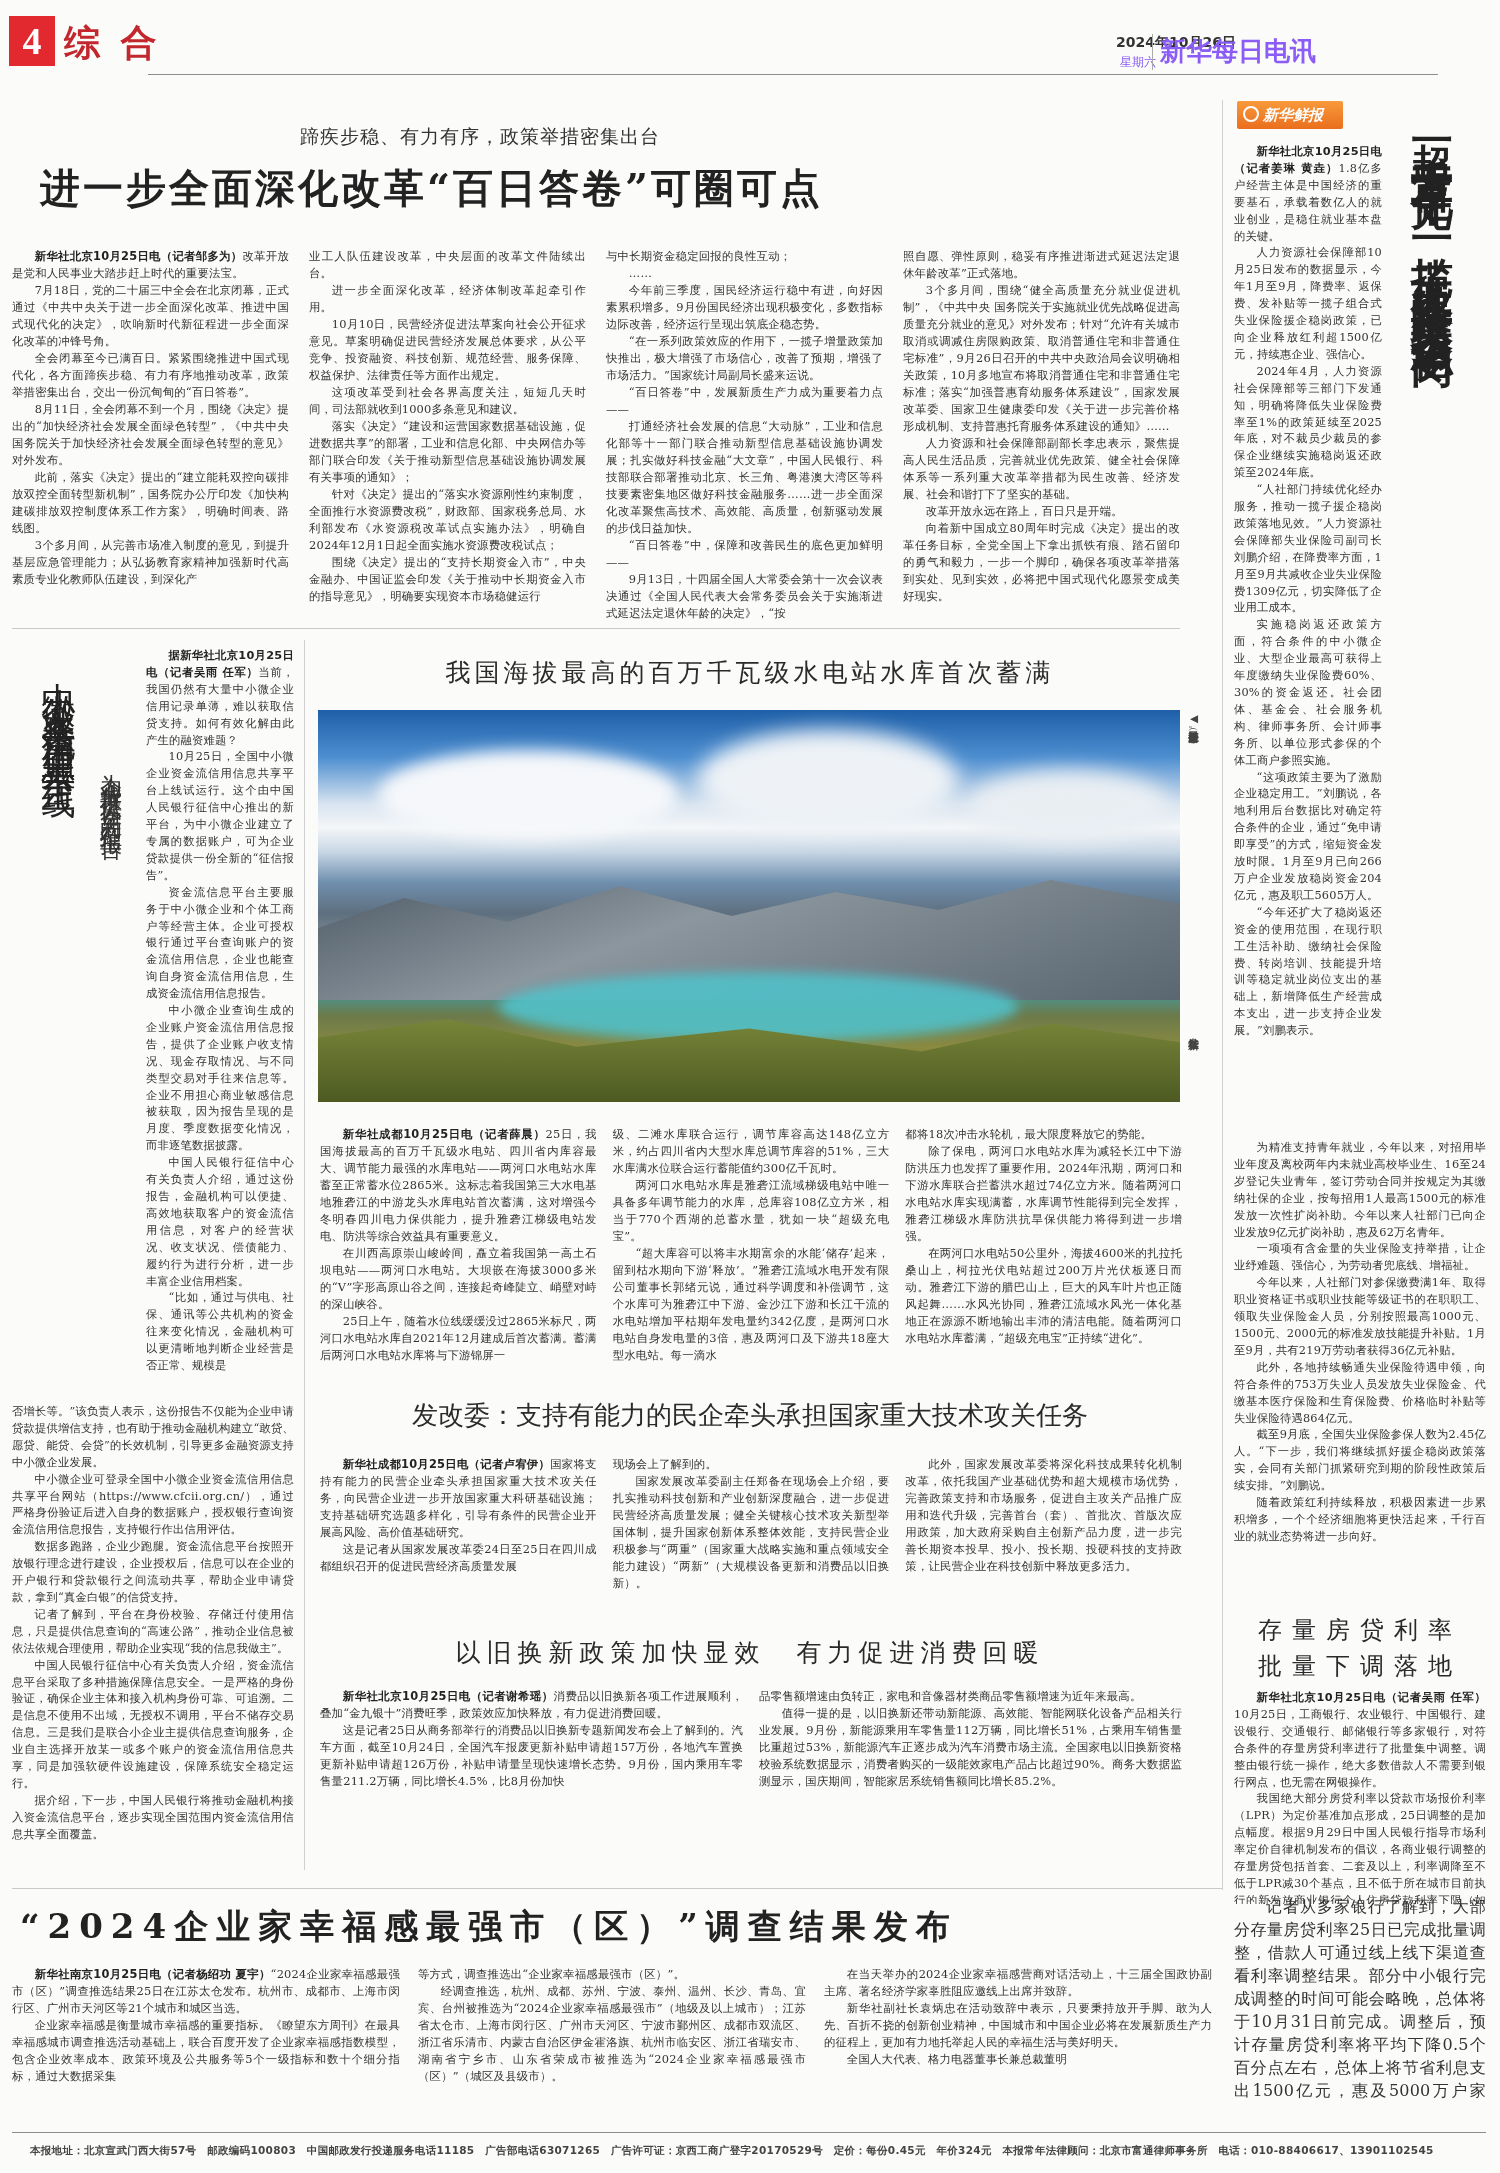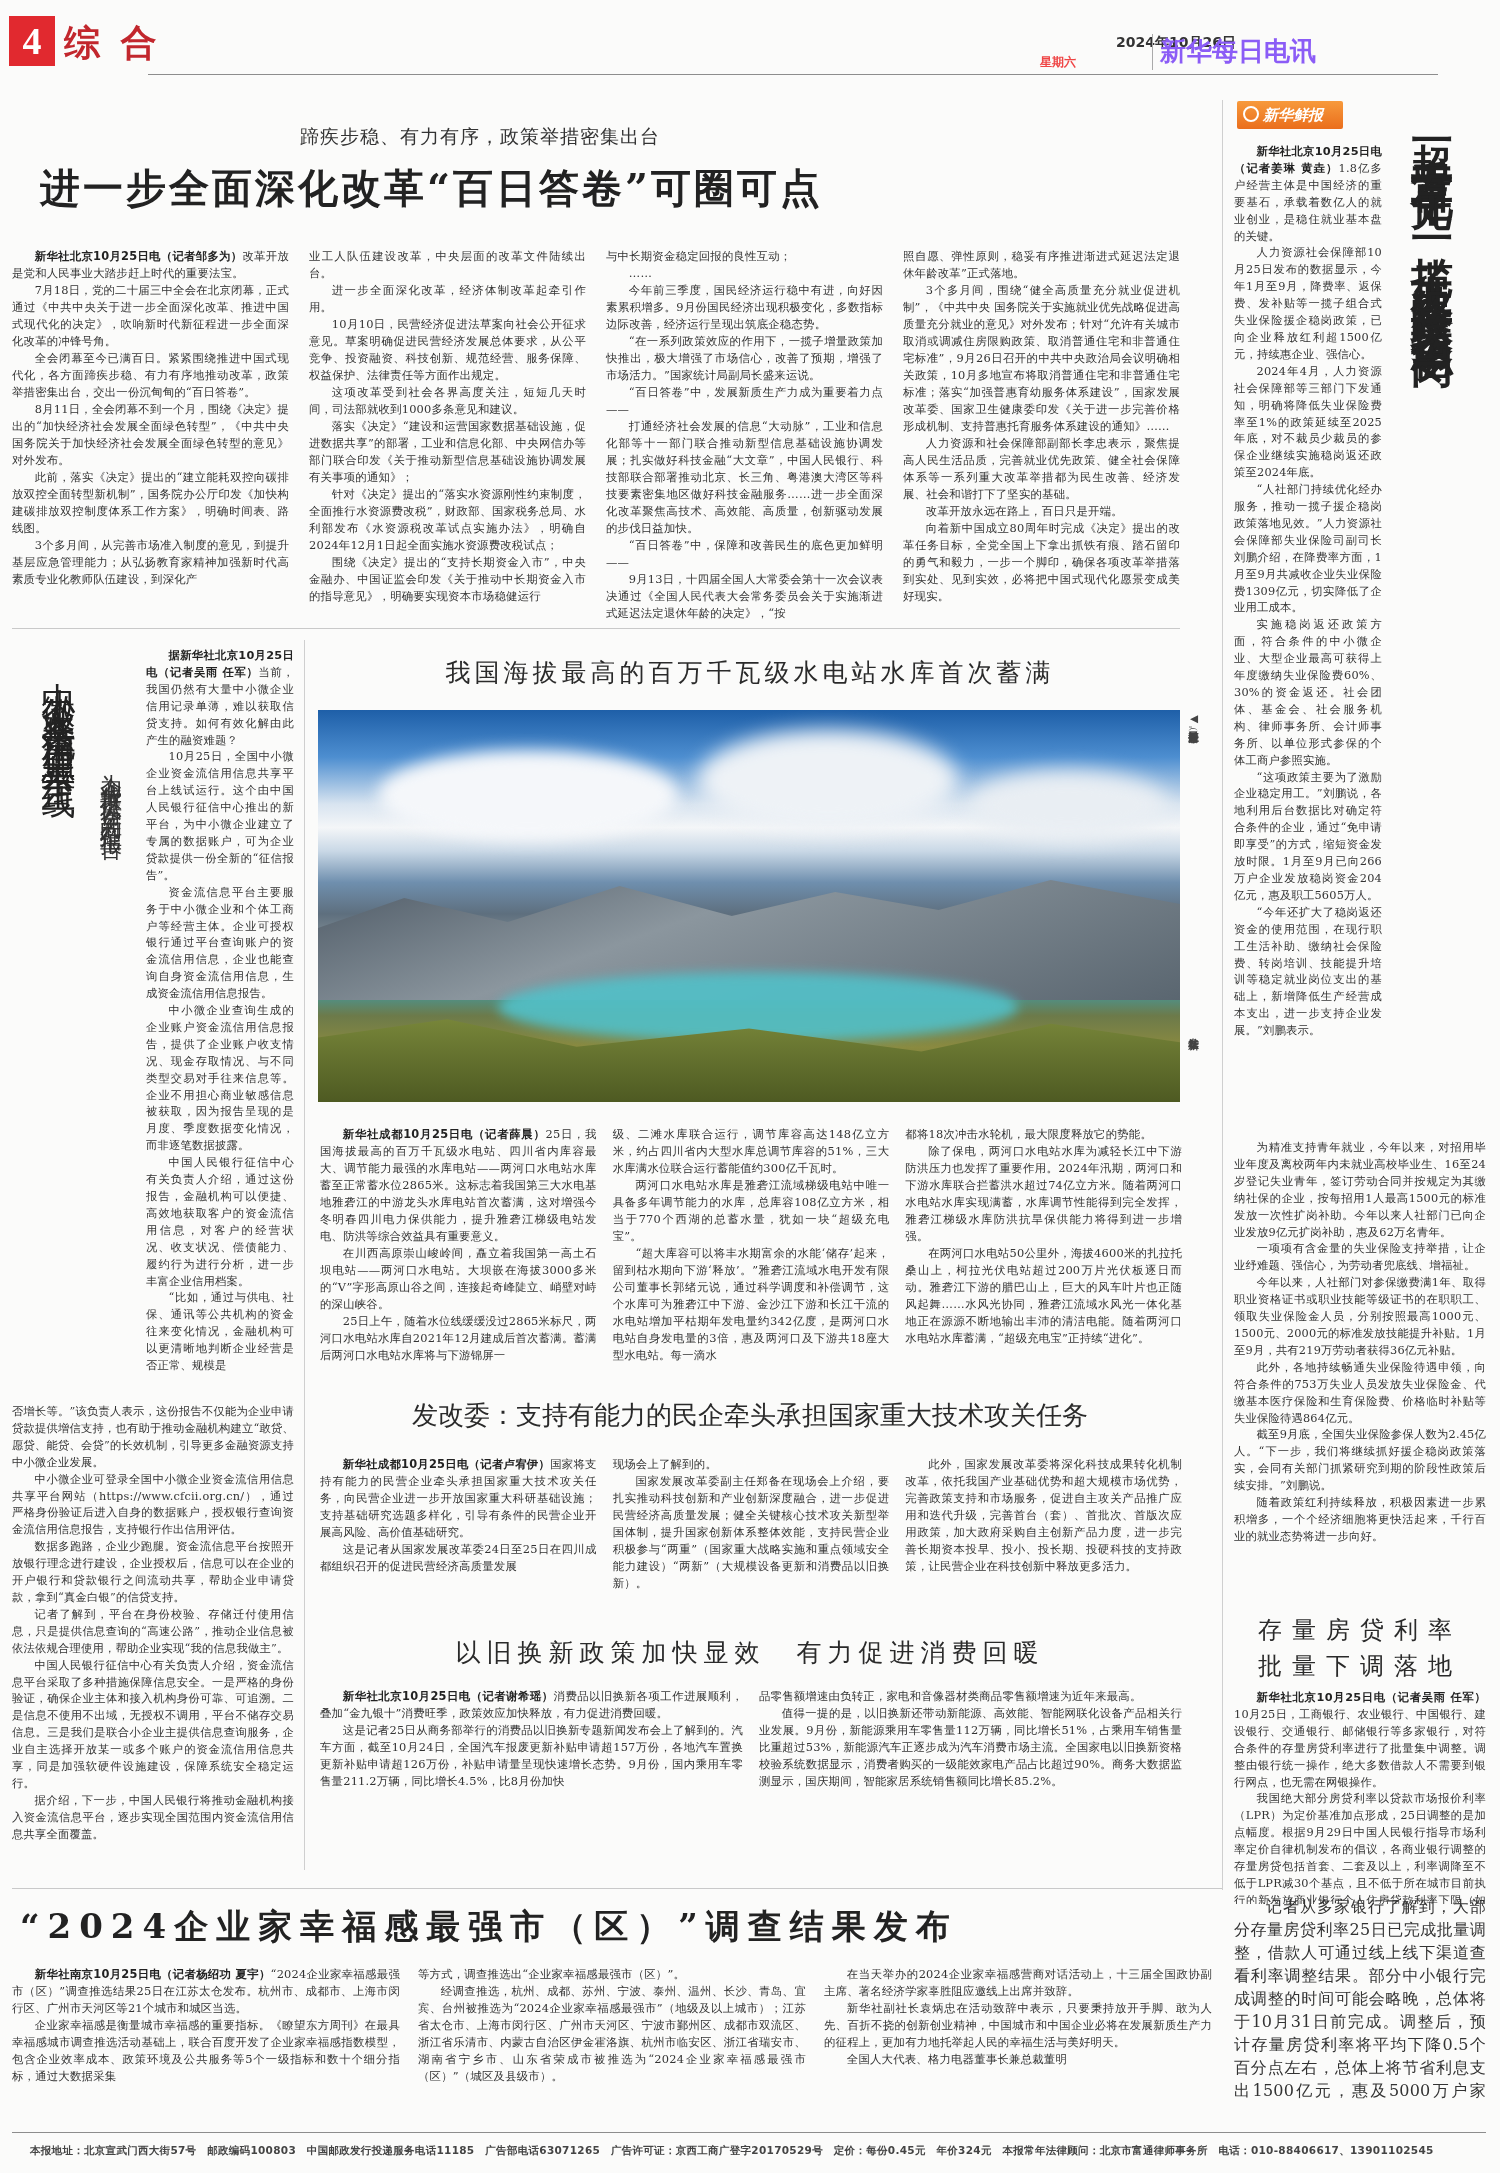--- a/index.html
+++ b/index.html
@@ -18,21 +18,21 @@
 .h1{font-family:"DejaVu Serif","Liberation Serif",serif;font-weight:bold;color:#222;}
 .h2{font-family:"DejaVu Sans","Liberation Sans",sans-serif;color:#2a2a2a;text-align:center;letter-spacing:3px}
 </style>
 </head>
 <body>
 
 <div class="abs" style="left:9px;top:16px;width:46px;height:50px;background:#e1292f;color:#fff;font:bold 38px/50px 'Liberation Serif',serif;text-align:center">4</div>
 <div class="abs" style="left:64px;top:20px;font:bold 36px/44px 'DejaVu Serif',serif;color:#c2272d;letter-spacing:4px">综 合</div>
 <div class="hr" style="left:148px;top:74px;width:1290px;background:#8d8d8d"></div>
 <div class="abs sans" style="left:1040px;top:34px;width:196px;text-align:right;font-size:14px;font-weight:bold;color:#333">2024年10月26日</div>
-<div class="abs sans" style="left:1040px;top:54px;width:196px;text-align:left;font-size:12px;font-weight:bold;color:#ef4444">星期六</div>
+<div class="abs sans" style="left:1040px;top:54px;width:196px;text-align:center;font-size:12px;font-weight:normal;color:#8b5cf6">星期六</div>
 <div class="abs" style="left:1152px;top:34px;width:1px;height:36px;background:#aaa"></div>
 <div class="abs" style="left:1160px;top:34px;font:bold 26px/34px 'DejaVu Serif',serif;color:#8b5cf6">新华每日电讯</div>
 
 <div class="abs sans" style="left:300px;top:124px;width:560px;text-align:left;font-size:19px;color:#333;letter-spacing:1px">蹄疾步稳、有力有序，政策举措密集出台</div>
 <h1 class="abs h1" style="left:40px;top:162px;width:1100px;font-size:40px;line-height:52px;letter-spacing:3px">进一步全面深化改革“百日答卷”可圈可点</h1>
 
 <div class="abs txt cols" style="left:12px;top:248px;width:1168px;height:372px;gap:20px">
   <div>
     <p><span class="lead">新华社北京10月25日电（记者邹多为）</span><span>改革开放是党和人民事业大踏步赶上时代的重要法宝。</span></p>
     <p>7月18日，党的二十届三中全会在北京闭幕，正式通过《中共中央关于进一步全面深化改革、推进中国式现代化的决定》，吹响新时代新征程进一步全面深化改革的冲锋号角。</p>

